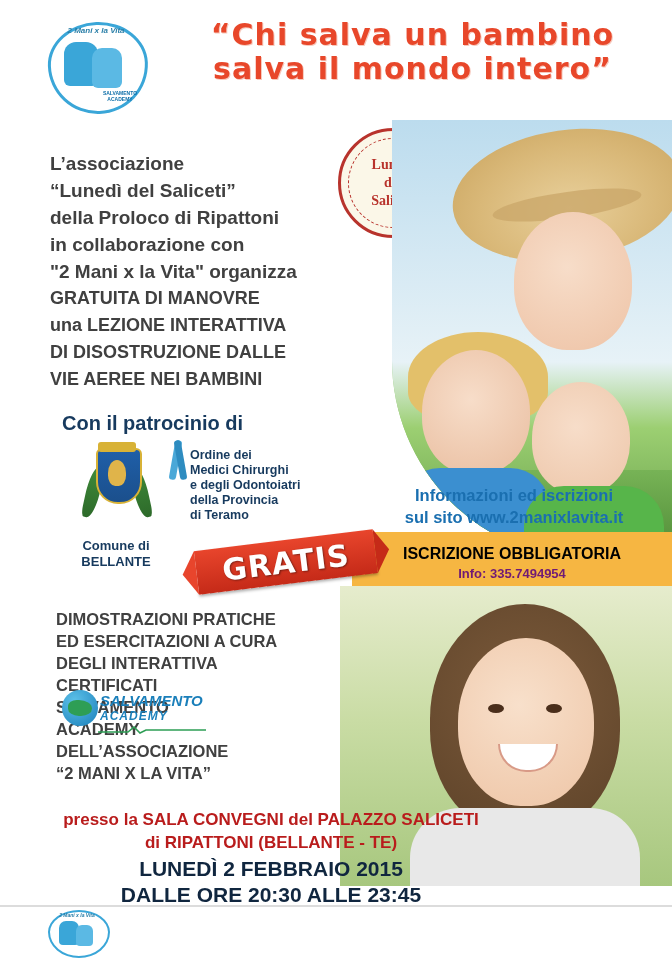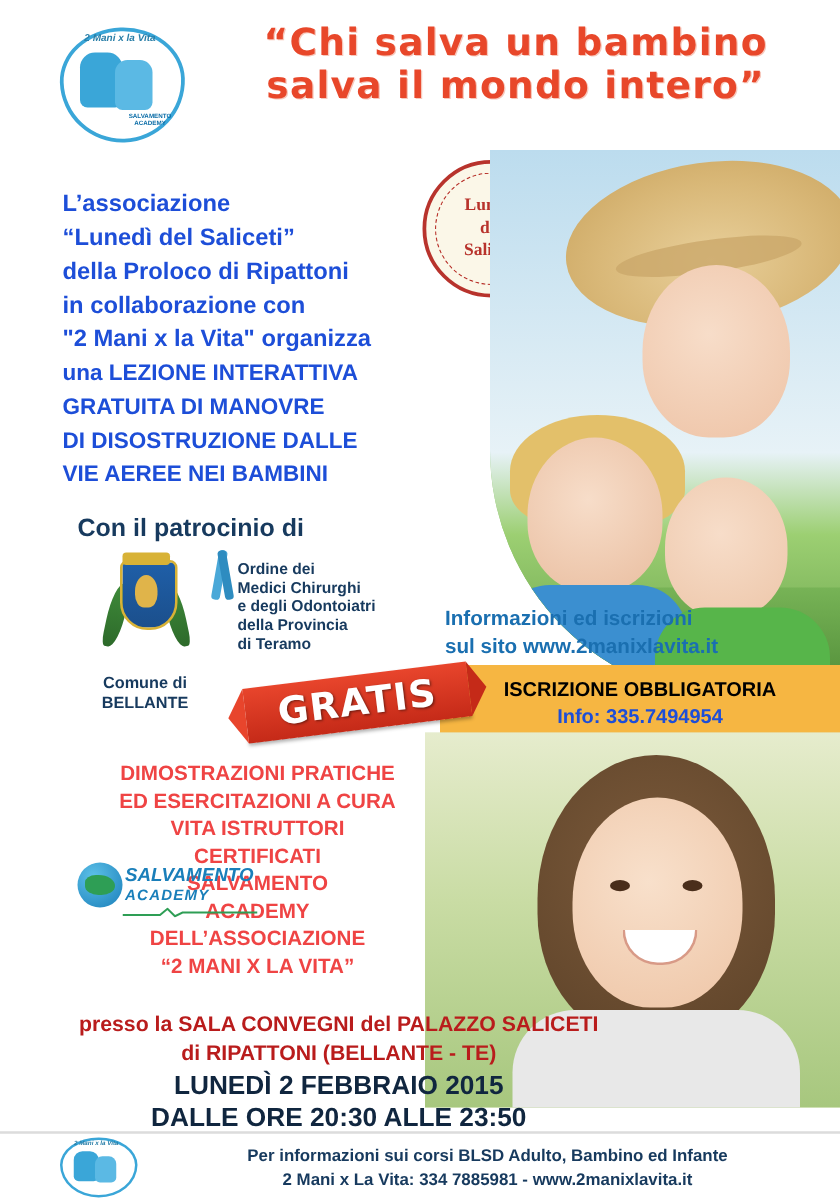--- a/index.html
+++ b/index.html
@@ -49,21 +49,21 @@
     font-size:8px;color:#2a7fa8;font-style:italic;font-weight:bold;
   }
   .logo-tl .sub{
     position:absolute;left:52px;top:72px;width:56px;text-align:center;
     font-size:5px;color:#0d6ea8;line-height:6px;font-weight:bold;
   }
 
   
   .intro{
     position:absolute;left:50px;top:150px;width:330px;
-    color:#1d4ed8;font-weight:bold;font-size:19px;line-height:27px;
+    color:#404040;font-weight:bold;font-size:19px;line-height:27px;
   }
   .intro .caps{font-size:18px;}
 
   
   .badge{
     position:absolute;left:338px;top:128px;width:104px;height:104px;
     border-radius:50%;
     background:#fbf7e8;
     border:3px solid #b8332c;
     box-shadow:0 0 0 2px #fbf7e8 inset;
@@ -202,29 +202,29 @@
   }
   .ordine-ribbon .r2{
     position:absolute;left:9px;top:0;width:7px;height:40px;background:#2e8cc0;
     transform:rotate(-10deg);border-radius:3px;
   }
 
   
   .info-blue{
     position:absolute;left:356px;top:484px;width:316px;
     color:#1a6fb0;font-weight:bold;font-size:16.5px;line-height:22px;
-    text-align:left;
+    text-align:center;
   }
   .info-orange{
     position:absolute;left:352px;top:532px;width:320px;height:62px;
     background:#f6b642;
     display:flex;flex-direction:column;align-items:center;justify-content:center;
   }
   .info-orange .l1{color:#000000;font-weight:bold;font-size:16px;}
-  .info-orange .l2{color:#1d4ed8;font-weight:bold;font-size:16px;margin-top:3px;}
+  .info-orange .l2{color:#701a75;font-weight:bold;font-size:13px;margin-top:3px;}
 
   
   .gratis{
     position:absolute;left:196px;top:540px;width:180px;height:46px;
     transform:rotate(-7deg);
   }
   .gratis .band{
     position:absolute;left:0;top:0;width:180px;height:44px;
     background:linear-gradient(180deg,#e8452c,#c52a18);
     box-shadow:0 2px 3px rgba(0,0,0,.3);
@@ -241,22 +241,22 @@
     position:absolute;left:0;top:0;width:180px;height:44px;
     display:flex;align-items:center;justify-content:center;
     color:#fff;font-weight:bold;font-size:30px;letter-spacing:1px;
     font-family:"DejaVu Sans", sans-serif;
     text-shadow:1px 1px 2px rgba(0,0,0,.45);
   }
 
   
   .redblock{
     position:absolute;left:56px;top:608px;width:300px;
-    color:#ef4444;font-weight:bold;font-size:16.5px;line-height:22px;
-    text-align:center;
+    color:#404040;font-weight:bold;font-size:16.5px;line-height:22px;
+    text-align:left;
   }
 
   
   .salv{
     position:absolute;left:62px;top:686px;width:146px;height:48px;
   }
   .salv .globe{
     position:absolute;left:0;top:4px;width:36px;height:36px;border-radius:50%;
     background:radial-gradient(circle at 35% 30%, #5cc0e8, #1a7fba);
   }
@@ -332,22 +332,22 @@
     <span>“Chi salva un bambino</span>
     <span class="l2">salva il mondo intero”</span>
   </div>
 
   <div class="intro">
     <div>L’associazione</div>
     <div>“Lunedì del Saliceti”</div>
     <div>della Proloco di Ripattoni</div>
     <div>in collaborazione con</div>
     <div>"2 Mani x la Vita" organizza</div>
+    <div class="caps">GRATUITA DI MANOVRE</div>
     <div class="caps">una LEZIONE INTERATTIVA</div>
-    <div class="caps">GRATUITA DI MANOVRE</div>
     <div class="caps">DI DISOSTRUZIONE DALLE</div>
     <div class="caps">VIE AEREE NEI BAMBINI</div>
   </div>
 
   <div class="badge">
     <div class="bi">
       <span>
         <span>Lunedì</span><br>
         <span>del</span><br>
         <span>Saliceti</span>
@@ -411,21 +411,21 @@
     <div class="face"></div>
     <div class="eye e1"></div>
     <div class="eye e2"></div>
     <div class="smile"></div>
     <div class="body"></div>
   </div>
 
   <div class="redblock">
     <div>DIMOSTRAZIONI PRATICHE</div>
     <div>ED ESERCITAZIONI A CURA</div>
-    <div>VITA ISTRUTTORI</div>
+    <div>DEGLI INTERATTIVA</div>
     <div>CERTIFICATI</div>
     <div>SALVAMENTO</div>
     <div>ACADEMY</div>
     <div>DELL’ASSOCIAZIONE</div>
     <div>“2 MANI X LA VITA”</div>
   </div>
 
   <div class="salv">
     <div class="globe"></div>
     <div class="t1">SALVAMENTO</div>
@@ -435,28 +435,24 @@
     </svg>
   </div>
 
   <div class="venue">
     <div>presso la SALA CONVEGNI del PALAZZO SALICETI</div>
     <div>di RIPATTONI (BELLANTE - TE)</div>
   </div>
 
   <div class="datetime">
     <div>LUNEDÌ 2 FEBBRAIO 2015</div>
-    <div>DALLE ORE 20:30 ALLE 23:50</div>
+    <div>DALLE ORE 20:30 ALLE 23:45</div>
   </div>
 
   <div class="footer-rule"></div>
   <div class="logo-bl">
     <div class="heart"></div>
     <div class="hand"></div>
     <div class="hand2"></div>
     <div class="txt">2 Mani x la Vita</div>
   </div>
-  <div class="footer">
-    <div>Per informazioni sui corsi BLSD Adulto, Bambino ed Infante</div>
-    <div>2 Mani x La Vita: 334 7885981 - www.2manixlavita.it</div>
-  </div>
 
 </div>
 
 </body></html>

